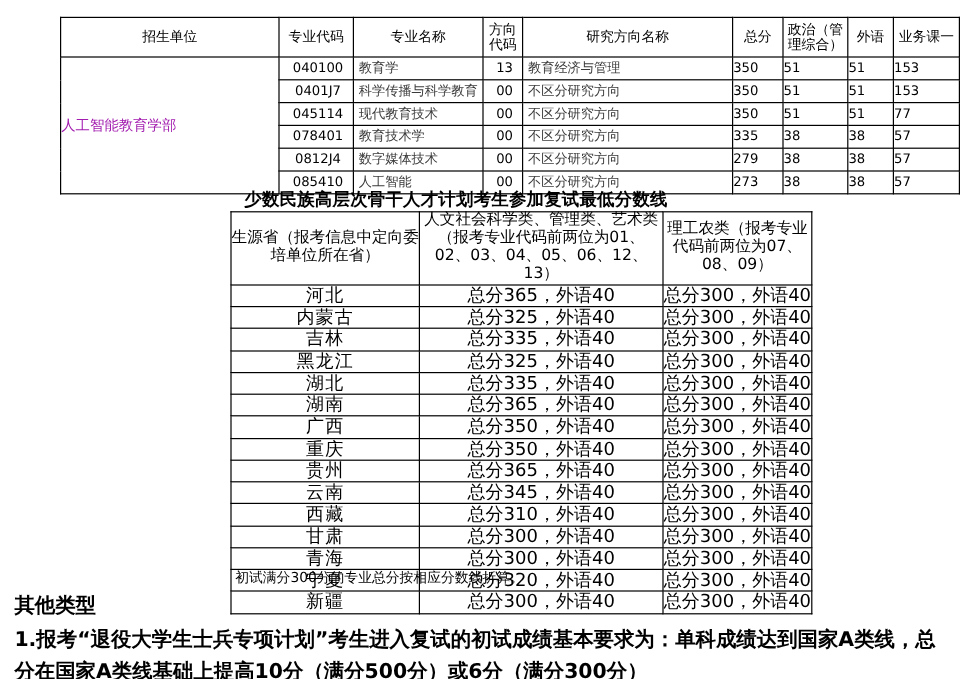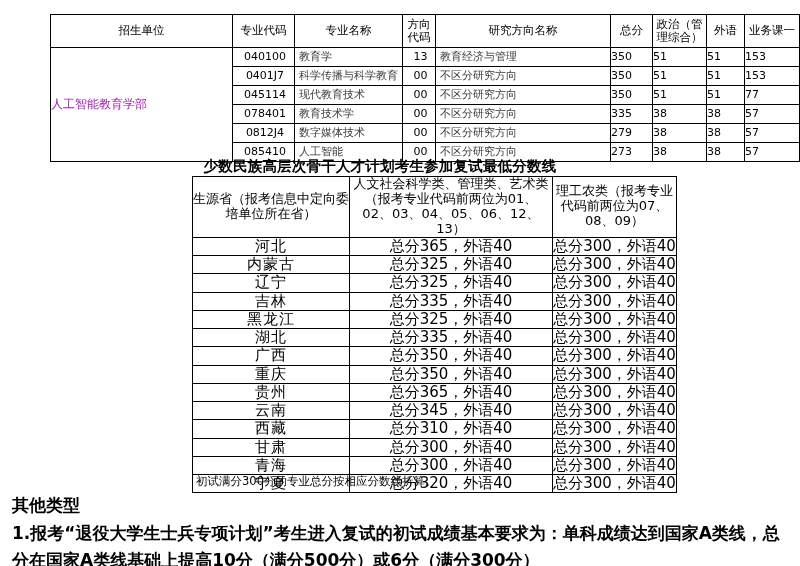--- a/index.html
+++ b/index.html
@@ -251,40 +251,40 @@
           <td class="prov">河北</td>
           <td>总分365，外语40</td>
           <td>总分300，外语40</td>
         </tr>
       <tr>
           <td class="prov">内蒙古</td>
           <td>总分325，外语40</td>
           <td>总分300，外语40</td>
         </tr>
       <tr>
-          <td class="prov">辽宁</td>
-          <td>总分325，外语40</td>
-          <td>总分300，外语40</td>
-        </tr>
-      <tr>
           <td class="prov">吉林</td>
           <td>总分335，外语40</td>
           <td>总分300，外语40</td>
         </tr>
       <tr>
           <td class="prov">黑龙江</td>
           <td>总分325，外语40</td>
           <td>总分300，外语40</td>
         </tr>
       <tr>
           <td class="prov">湖北</td>
           <td>总分335，外语40</td>
           <td>总分300，外语40</td>
         </tr>
       <tr>
+          <td class="prov">湖南</td>
+          <td>总分365，外语40</td>
+          <td>总分300，外语40</td>
+        </tr>
+      <tr>
           <td class="prov">广西</td>
           <td>总分350，外语40</td>
           <td>总分300，外语40</td>
         </tr>
       <tr>
           <td class="prov">重庆</td>
           <td>总分350，外语40</td>
           <td>总分300，外语40</td>
         </tr>
       <tr>
@@ -308,20 +308,25 @@
           <td>总分300，外语40</td>
         </tr>
       <tr>
           <td class="prov">青海</td>
           <td>总分300，外语40</td>
           <td>总分300，外语40</td>
         </tr>
       <tr>
           <td class="prov">宁夏</td>
           <td>总分320，外语40</td>
+          <td>总分300，外语40</td>
+        </tr>
+      <tr>
+          <td class="prov">新疆</td>
+          <td>总分300，外语40</td>
           <td>总分300，外语40</td>
         </tr>
     </tbody>
   </table>
 </div>
 
 <div class="t2-note">初试满分300分的专业总分按相应分数线折算。</div>
 
 <div class="other">
   <div class="oh">其他类型</div>

